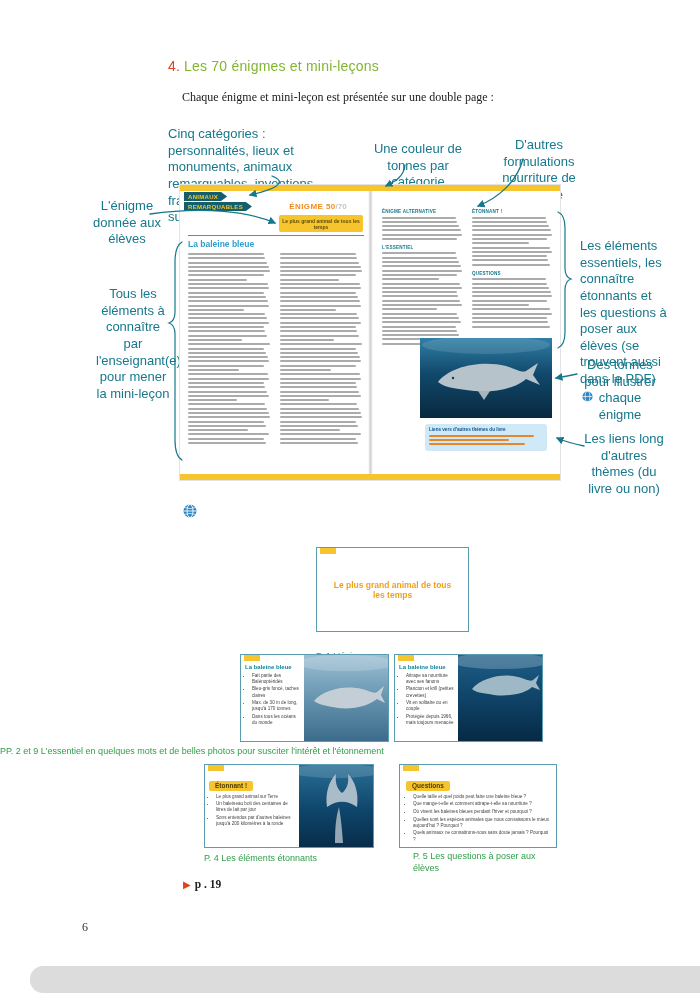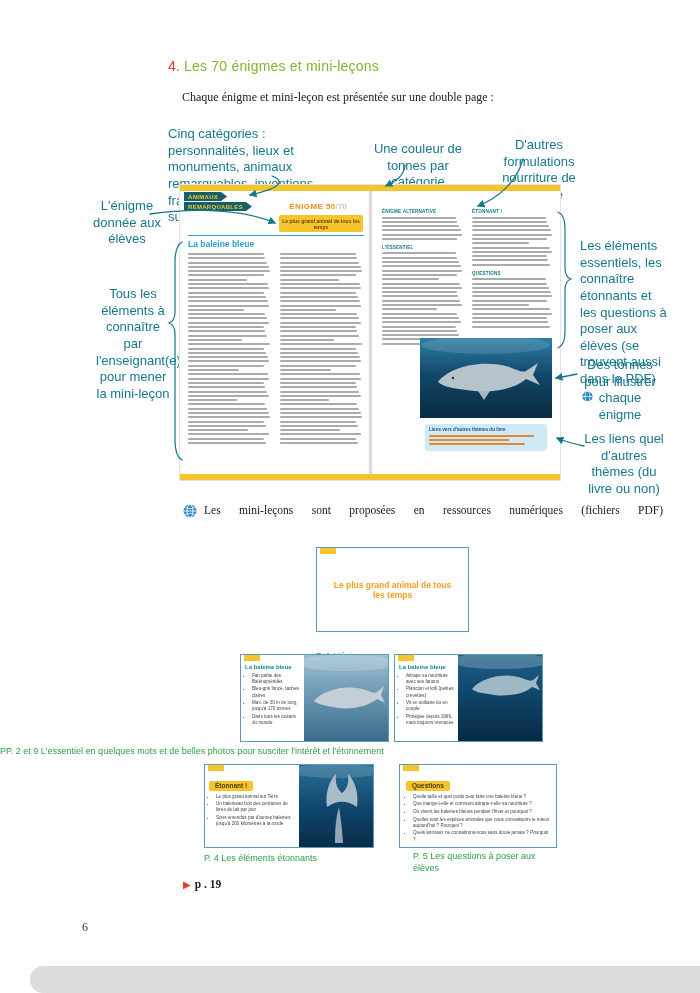--- a/index.html
+++ b/index.html
@@ -92,21 +92,21 @@
 <div class="abs ann center" style="left:96px;top:286px;width:74px">Tous les éléments à connaître par l'enseignant(e) pour mener la mini-leçon</div>
 <div class="abs ann" style="left:580px;top:238px;width:90px">
   <span>Les éléments essentiels, les connaître étonnants et les questions à poser aux élèves (se trouvent aussi dans le PDF)</span>
   <svg class="globe-inline" width="11" height="11" viewBox="0 0 14 14">
     <circle cx="7" cy="7" r="6.5" fill="#2f86c4"></circle>
     <ellipse cx="7" cy="7" rx="3" ry="6.5" fill="none" stroke="#fff" stroke-width="0.9"></ellipse>
     <line x1="0.5" y1="7" x2="13.5" y2="7" stroke="#fff" stroke-width="0.9"></line>
   </svg>
 </div>
 <div class="abs ann center" style="left:578px;top:357px;width:84px">Des tonnes pour illustrer chaque énigme</div>
-<div class="abs ann center" style="left:584px;top:431px;width:80px">Les liens quel d'autres thèmes (du livre ou non)</div>
+<div class="abs ann center" style="left:584px;top:431px;width:80px">Les liens long d'autres thèmes (du livre ou non)</div>
 
 <div class="abs spread" style="left:180px;top:185px;width:380px;height:295px">
   <div class="band top"></div>
   <div class="band bottom"></div>
   <div class="gutter"></div>
 
   <div class="badge">
     <div>ANIMAUX</div>
     <div>REMARQUABLES</div>
   </div>
@@ -321,21 +321,20 @@
 
 <div class="abs" style="left:183px;top:502px;width:480px">
   <svg class="globe" width="14" height="14" viewBox="0 0 14 14">
     <circle cx="7" cy="7" r="6.5" fill="#2f86c4"></circle>
     <ellipse cx="7" cy="7" rx="3" ry="6.5" fill="none" stroke="#fff" stroke-width="0.9"></ellipse>
     <line x1="0.5" y1="7" x2="13.5" y2="7" stroke="#fff" stroke-width="0.9"></line>
     <path d="M1.5,3.5 Q7,5.8 12.5,3.5" fill="none" stroke="#fff" stroke-width="0.7"></path>
     <path d="M1.5,10.5 Q7,8.2 12.5,10.5" fill="none" stroke="#fff" stroke-width="0.7"></path>
   </svg>
   <div class="serif note">
-    <div class="jline">Les mini-leçons sont proposées en ressources numériques (fichiers PDF)</div>
   </div>
 </div>
 
 <div class="slide" style="left:316px;top:547px;width:153px;height:85px">
   <div class="tag"></div>
   <div class="s1-title">Le plus grand animal de tous les temps</div>
 </div>
 <div class="abs caption" style="left:316px;top:651px;width:153px">P. 1 L'énigme</div>
 
 <div class="slide" style="left:240px;top:654px;width:149px;height:88px">

